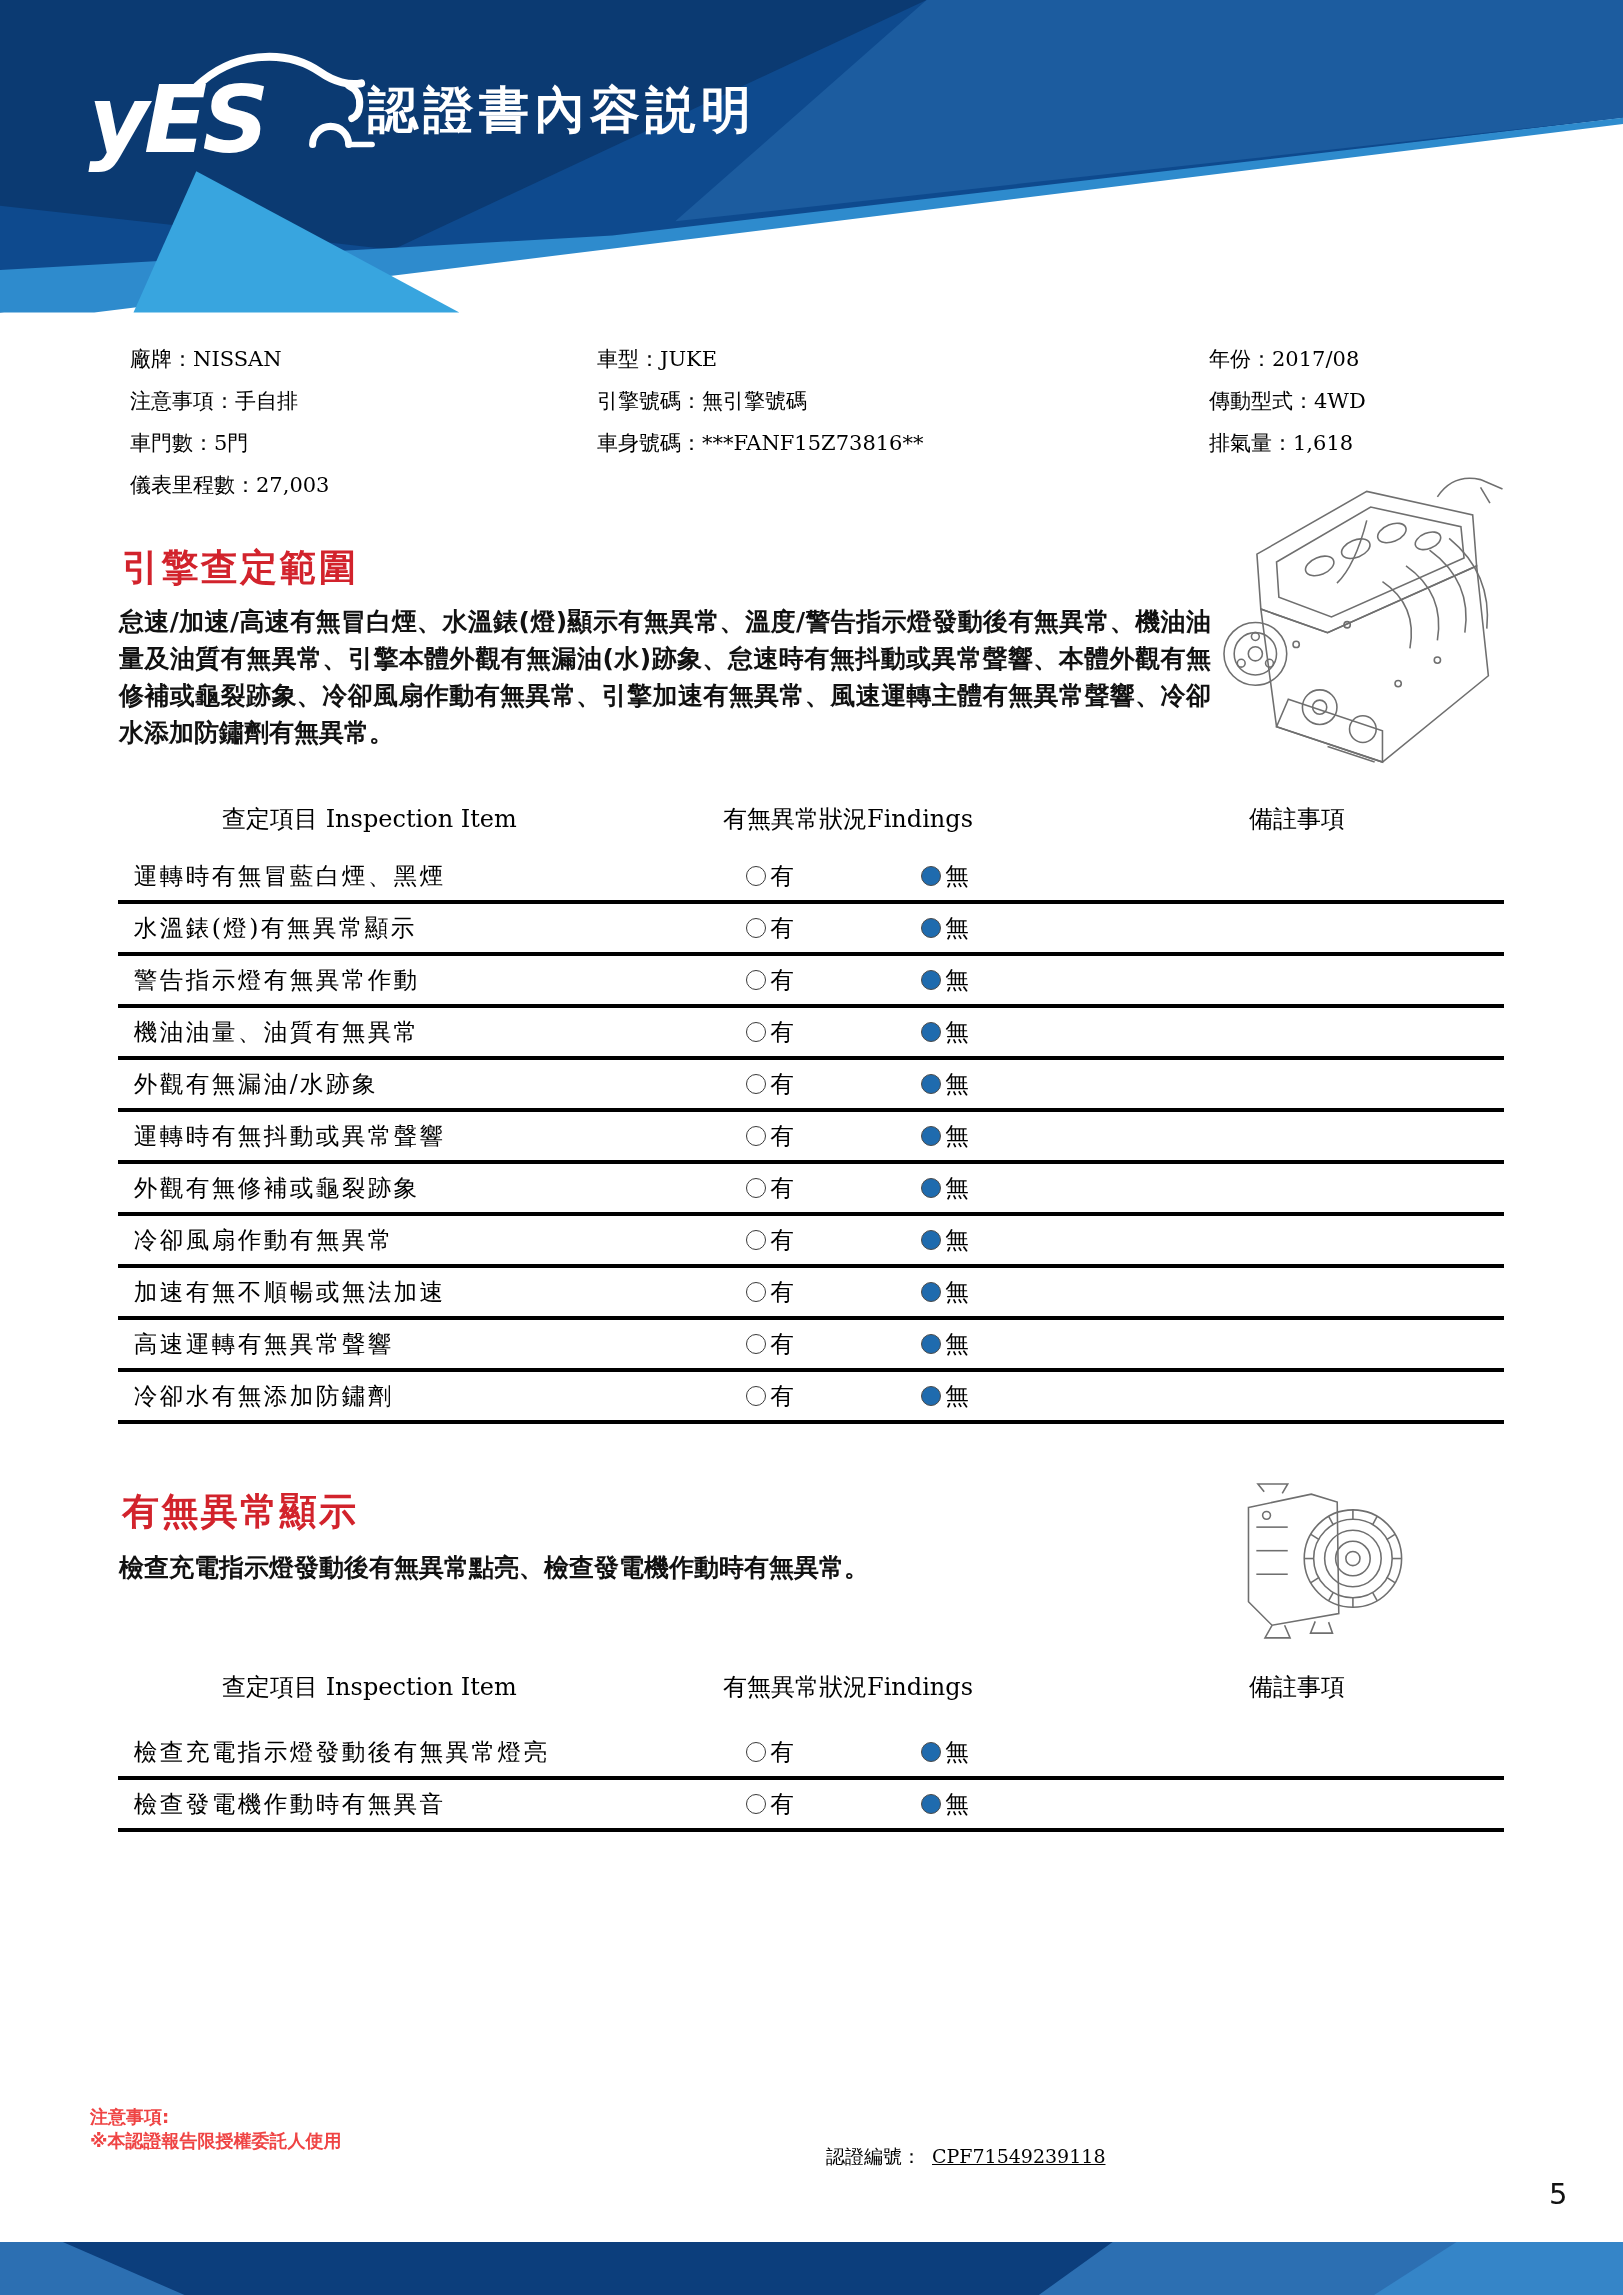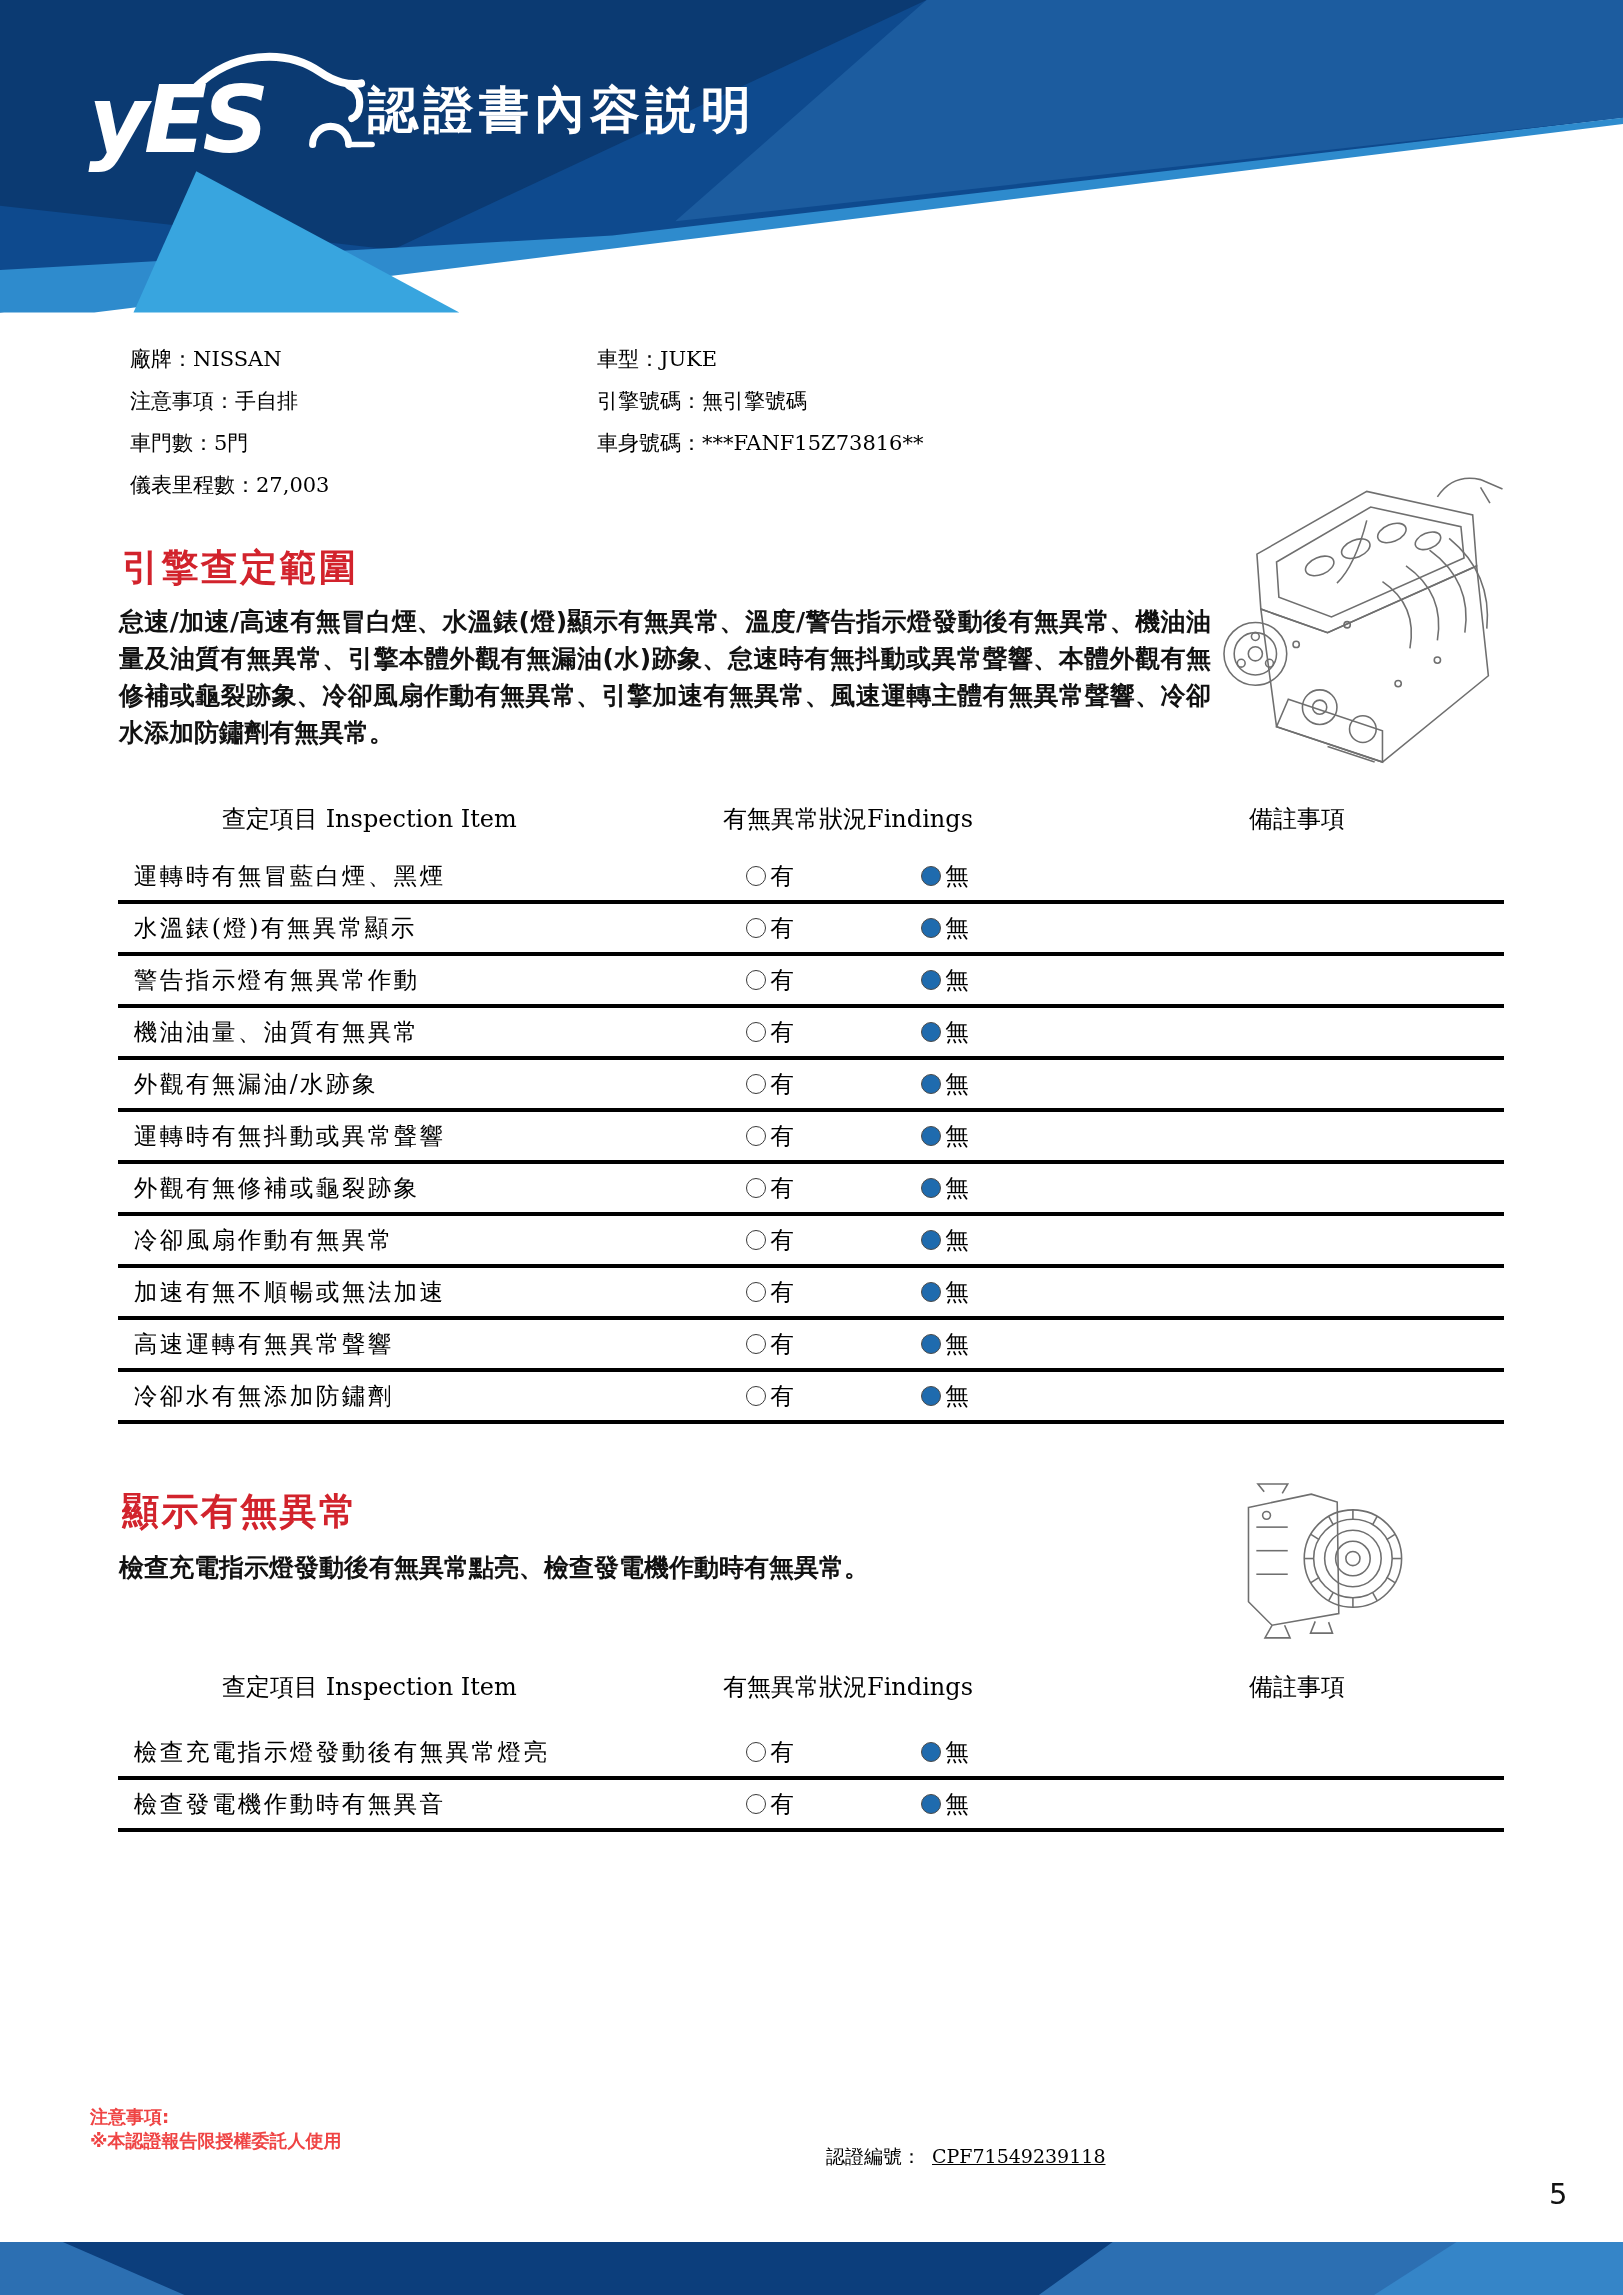--- a/index.html
+++ b/index.html
@@ -82,20 +82,25 @@
   <div class="info-col c0">
       <div>廠牌：NISSAN</div>
       <div>注意事項：手自排</div>
       <div>車門數：5門</div>
       <div>儀表里程數：27,003</div>
     </div>
   <div class="info-col c1">
       <div>車型：JUKE</div>
       <div>引擎號碼：無引擎號碼</div>
       <div>車身號碼：***FANF15Z73816**</div>
+    </div>
+  <div class="info-col c2">
+      <div>年份：2017/08</div>
+      <div>傳動型式：4WD</div>
+      <div>排氣量：1,618</div>
     </div>
 
   <div class="sec-heading" style="left:122px;top:543px;">引擎查定範圍</div>
   <div class="sec-desc" style="left:119px;top:603px;width:1092px;">怠速/加速/高速有無冒白煙、水溫錶(燈)顯示有無異常、溫度/警告指示燈發動後有無異常、機油油量及油質有無異常、引擎本體外觀有無漏油(水)跡象、怠速時有無抖動或異常聲響、本體外觀有無修補或龜裂跡象、冷卻風扇作動有無異常、引擎加速有無異常、風速運轉主體有無異常聲響、冷卻水添加防鏽劑有無異常。</div>
 
   <div class="illus" style="left:1202px;top:448px;width:306px;height:330px;">
     <svg viewBox="0 0 390 420" fill="none" stroke="#6f6f6f" stroke-width="2">
       <path d="M70,135 L210,55 L345,85 L350,150 L160,235 L75,205 Z"></path>
       <path d="M95,145 L215,75 L330,100 L334,140 L165,215 L98,190 Z"></path>
       <ellipse cx="150" cy="150" rx="19" ry="11" transform="rotate(-22 150 150)"></ellipse>
@@ -251,21 +256,21 @@
           <span class="rdo"></span>
           <span class="opt-label">有</span>
         </span>
         <span class="opt no">
           <span class="rdo sel"></span>
           <span class="opt-label">無</span>
         </span>
       </div>
     </div>
 
-  <div class="sec-heading" style="left:122px;top:1487px;">顯示有無異常</div>
+  <div class="sec-heading" style="left:122px;top:1487px;">有無異常顯示</div>
   <div class="sec-desc" style="left:119px;top:1549px;width:1021px;">檢查充電指示燈發動後有無異常點亮、檢查發電機作動時有無異常。</div>
 
   <div class="illus" style="left:1221px;top:1480px;width:212px;height:161px;">
     <svg viewBox="0 0 270 205" fill="none" stroke="#6f6f6f" stroke-width="2">
       <path d="M35,35 L115,18 L148,28 L150,170 L65,185 L35,155 Z"></path>
       <path d="M55,15 l-8,-10 h38 l-7,12"></path>
       <circle cx="168" cy="100" r="62"></circle>
       <circle cx="168" cy="100" r="50"></circle>
       <circle cx="168" cy="100" r="36"></circle>
       <circle cx="168" cy="100" r="22"></circle>

